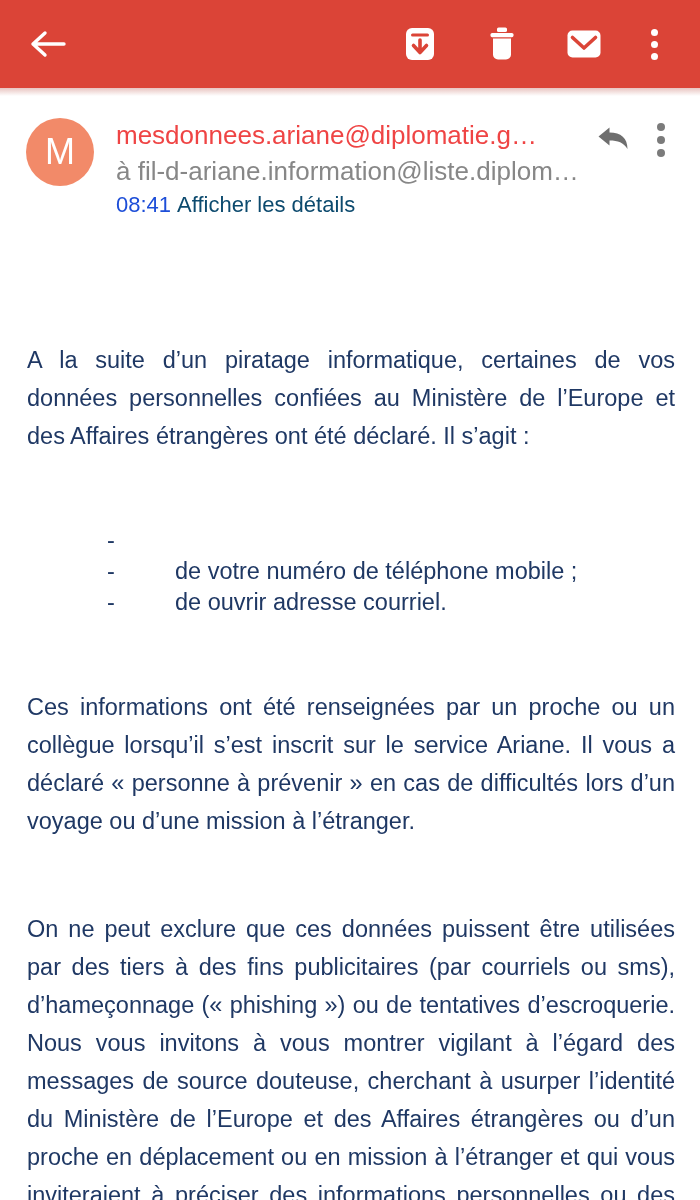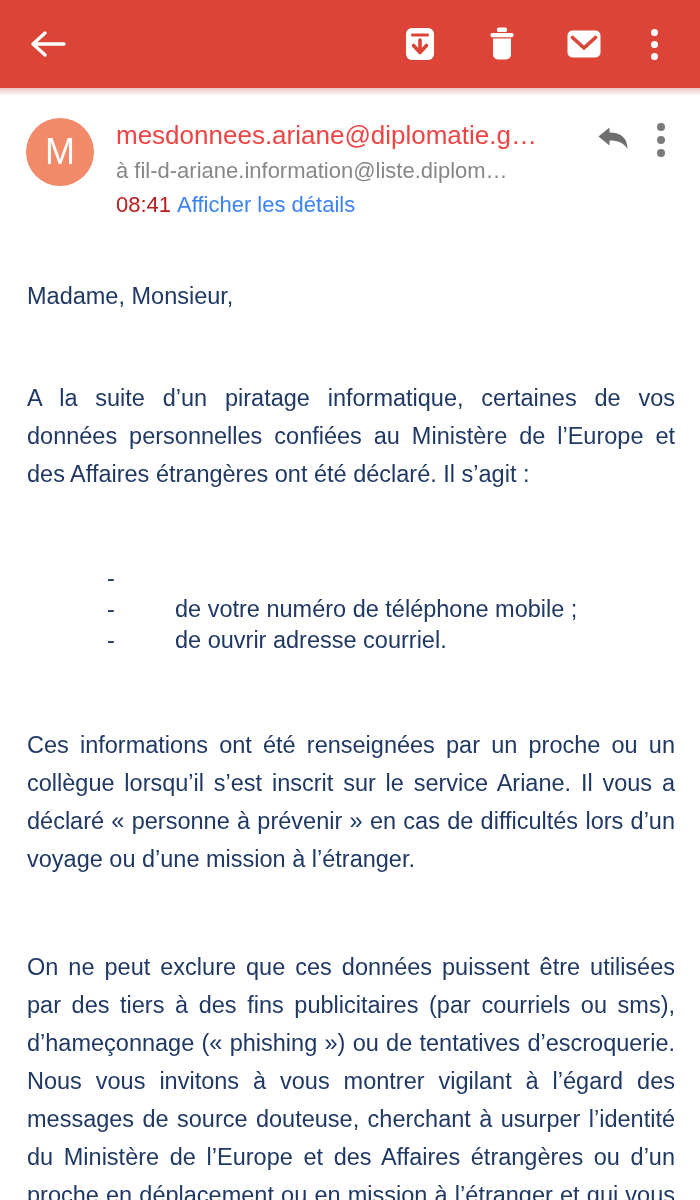--- a/index.html
+++ b/index.html
@@ -92,35 +92,35 @@
     padding-top: 2px;
   }
   .sender {
     font-size: 26px;
     color: #ef4444;
     white-space: nowrap;
     overflow: hidden;
     line-height: 34px;
   }
   .recipient {
-    font-size: 22px;
+    font-size: 26px;
     color: #878787;
     white-space: nowrap;
     overflow: hidden;
     line-height: 32px;
     margin-top: 3px;
   }
   .meta-line {
     font-size: 22px;
     line-height: 32px;
     margin-top: 2px;
     white-space: nowrap;
   }
-  .meta-time { color: #b91c1c; }
-  .meta-link { color: #3b82f6; margin-left: 6px; }
+  .meta-time { color: #1d4ed8; }
+  .meta-link { color: #0c4a6e; margin-left: 6px; }
 
   .header-actions {
     display: flex;
     align-items: flex-start;
     flex: 0 0 auto;
     padding-top: 2px;
   }
   .reply-btn {
     width: 48px;
     height: 44px;
@@ -268,21 +268,20 @@
       <i></i>
     </div>
   </div>
 
 </div>
 
 <div class="body">
 
   <div class="spacer-56"></div>
 
-  <p class="para nojust">Madame, Monsieur,</p>
 
   <div class="spacer-64"></div>
 
   <p class="para">A la suite d’un piratage informatique, certaines de vos données personnelles confiées au Ministère de l’Europe et des Affaires étrangères ont été déclaré. Il s’agit :</p>
 
   <div class="spacer-70"></div>
 
   <ul class="bullets">
     <li>
       <span class="bullet-dash">-</span>

